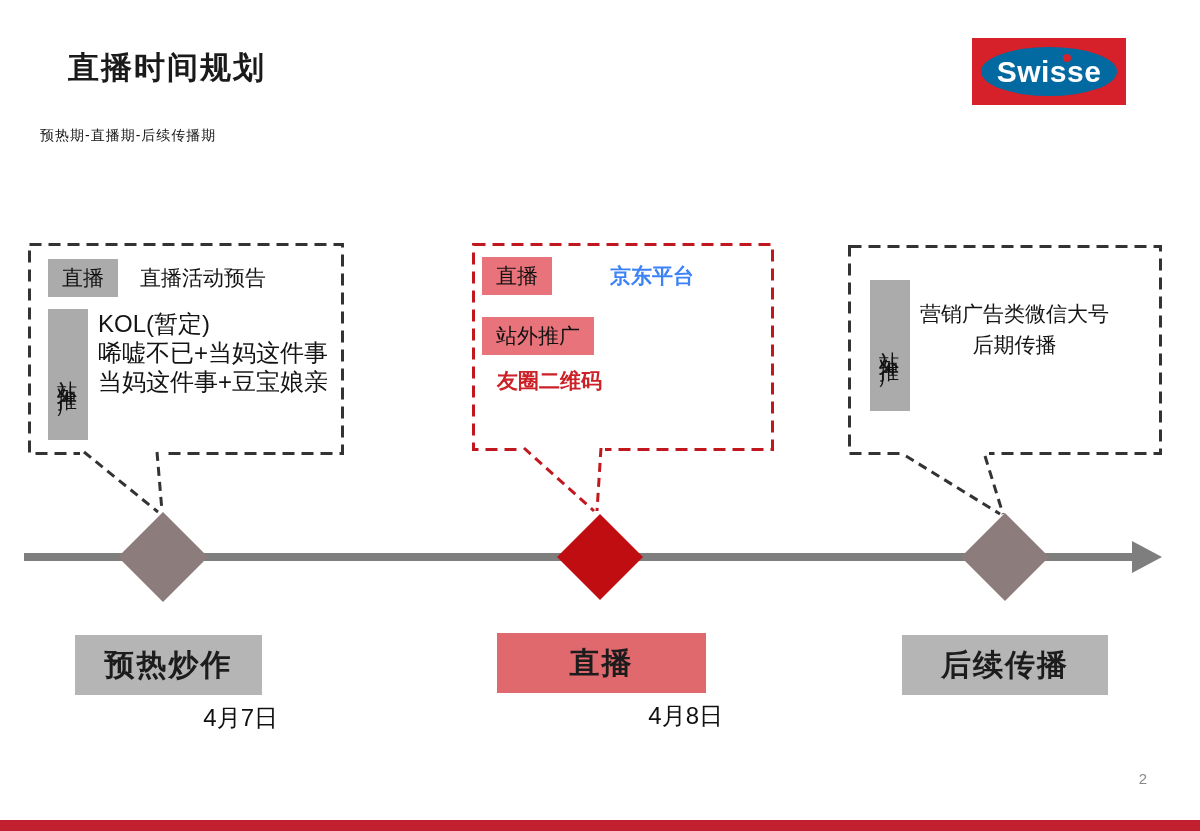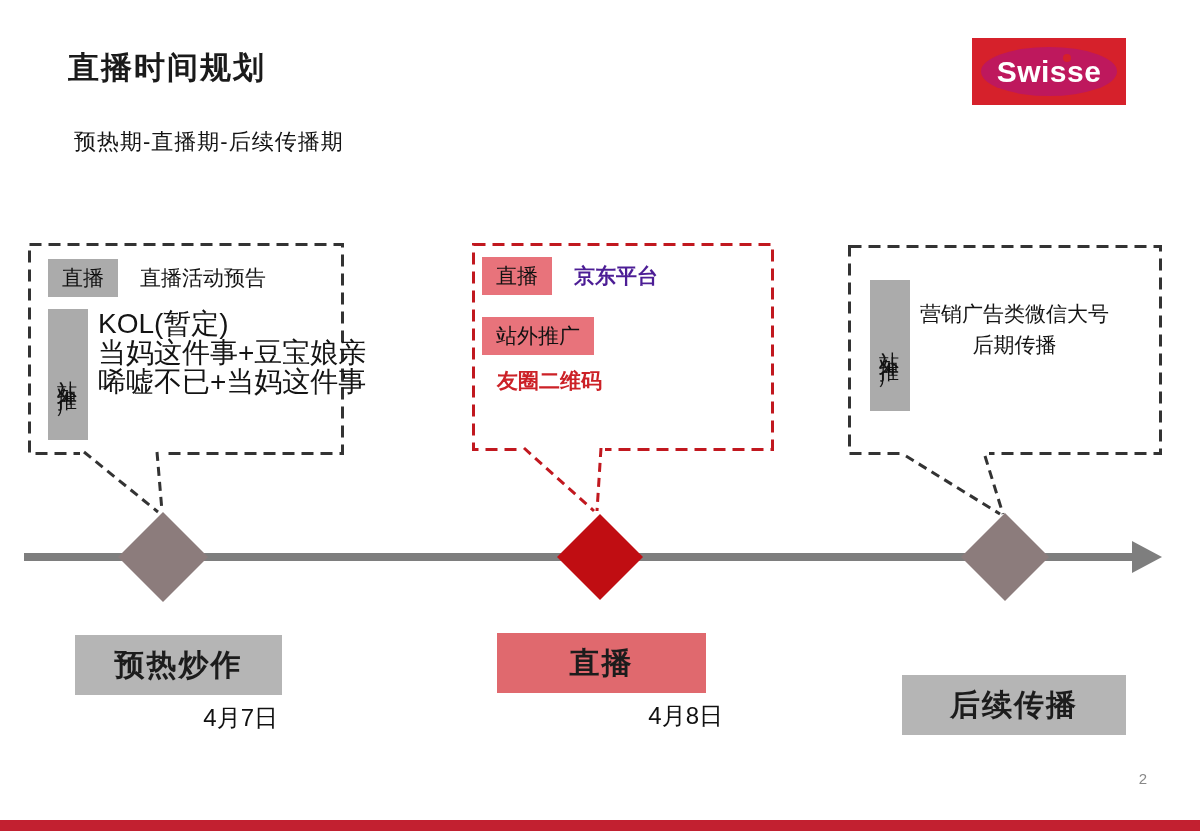--- a/index.html
+++ b/index.html
@@ -1,24 +1,24 @@
 <!DOCTYPE html>
 <html><head>
 <meta charset="utf-8">
 <style>
   * { margin:0; padding:0; box-sizing:border-box; }
   body { background:#fff; font-family:"Liberation Sans","DejaVu Sans",sans-serif; }
   .slide { position:relative; width:1200px; height:831px; background:#ffffff; overflow:hidden; }
 
   .title { position:absolute; left:68px; top:47px; font-size:31px; font-weight:bold; color:#1a1a1a; letter-spacing:2px; }
-  .subtitle { position:absolute; left:74px; top:127px; font-size:22px; color:#141414; letter-spacing:1px; }
+  .subtitle { position:absolute; left:40px; top:127px; font-size:14px; color:#141414; letter-spacing:1px; }
 
   
   .logo { position:absolute; left:972px; top:38px; width:154px; height:67px; background:#D6212B; }
-  .logo-ellipse { position:absolute; left:9px; top:9px; width:136px; height:49px; background:#be185d; border-radius:50%;
+  .logo-ellipse { position:absolute; left:9px; top:9px; width:136px; height:49px; background:#0369a1; border-radius:50%;
                   display:flex; align-items:center; justify-content:center; }
   .logo-text { color:#ffffff; font-size:30px; font-weight:bold; letter-spacing:0.5px; }
   .logo-idot { position:absolute; left:82px; top:7px; width:8px; height:8px; border-radius:50%; background:#D6212B; }
 
   
   .diagram { position:absolute; left:0; top:0; width:1200px; height:831px; pointer-events:none; }
 
   
   .callout { position:absolute; }
   .c1 { left:28px; top:243px; width:316px; height:212px; padding:16px 0 0 20px; }
@@ -31,34 +31,34 @@
 
   .badge { display:inline-block; font-size:21px; color:#111; padding:5px 14px; white-space:nowrap; }
   .badge.gray { background:#ABABAB; }
   .badge.pink { background:#E8737B; }
 
   .vbadge { writing-mode:vertical-rl; text-orientation:upright; background:#ABABAB; color:#111;
             width:40px; height:131px; font-size:20px; letter-spacing:5px;
             display:flex; align-items:center; justify-content:center; flex:0 0 auto; }
 
   .ctext { font-size:21px; color:#141414; }
-  .ctext.red { color:#4c1d95; font-weight:bold; }
+  .ctext.red { color:#3b82f6; font-weight:bold;margin-left:36px; }
 
-  .lines div { font-size:28px; line-height:29px; color:#141414; white-space:nowrap; }
+  .lines div { font-size:24px; line-height:29px; color:#141414; white-space:nowrap; }
   .c2 .redlines { margin:9px 0 0 15px; }
   .c2 .redlines div { font-size:21px; line-height:33px; color:#CC2127; font-weight:bold; }
   .c3 .lines { margin-top:18px;text-align:center; }
   .c3 .lines div { font-size:21px; line-height:31px; }
 
   
   .phase { position:absolute; height:60px; display:flex; align-items:center; justify-content:center;
            font-size:30px; font-weight:600; color:#1c1c1c; letter-spacing:2px; }
-  .p1 { left:75px;  top:635px; width:207px; background:#B5B5B5; }
+  .p1 { left:75px;  top:635px; width:187px; background:#B5B5B5; }
   .p2 { left:497px; top:633px; width:209px; background:#E0696E; }
-  .p3 { left:902px; top:635px; width:224px; background:#B5B5B5;margin-top:40px; }
+  .p3 { left:902px; top:635px; width:206px; background:#B5B5B5; }
 
   .pdate { position:absolute; text-align:right; font-size:24px; color:#111; }
   .d1 { left:75px;  top:702px; width:203px; }
   .d2 { left:514px; top:700px; width:209px; }
   .d3 { left:872px; top:705px; width:266px; }
 
   .pagenum { position:absolute; left:1128px; top:770px; width:30px; text-align:center; font-size:15px; color:#888; }
   .footerbar { position:absolute; left:0; bottom:0; width:1200px; height:11px; background:#C22030; }
 </style>
 </head>
@@ -100,22 +100,22 @@
 
   <div class="callout c1">
     <div class="crow r1">
       <span class="badge gray">直播</span>
       <span class="ctext">直播活动预告</span>
     </div>
     <div class="crow r2">
       <span class="vbadge">站外推广</span>
       <div class="lines">
         <div>KOL(暂定)</div>
+        <div>唏嘘不已+当妈这件事</div>
         <div>当妈这件事+豆宝娘亲</div>
-        <div>唏嘘不已+当妈这件事</div>
       </div>
     </div>
   </div>
 
   <div class="callout c2">
     <div class="crow r1">
       <span class="badge pink">直播</span>
       <span class="ctext red">京东平台</span>
     </div>
     <div class="crow r2" style="margin-top:22px;">

